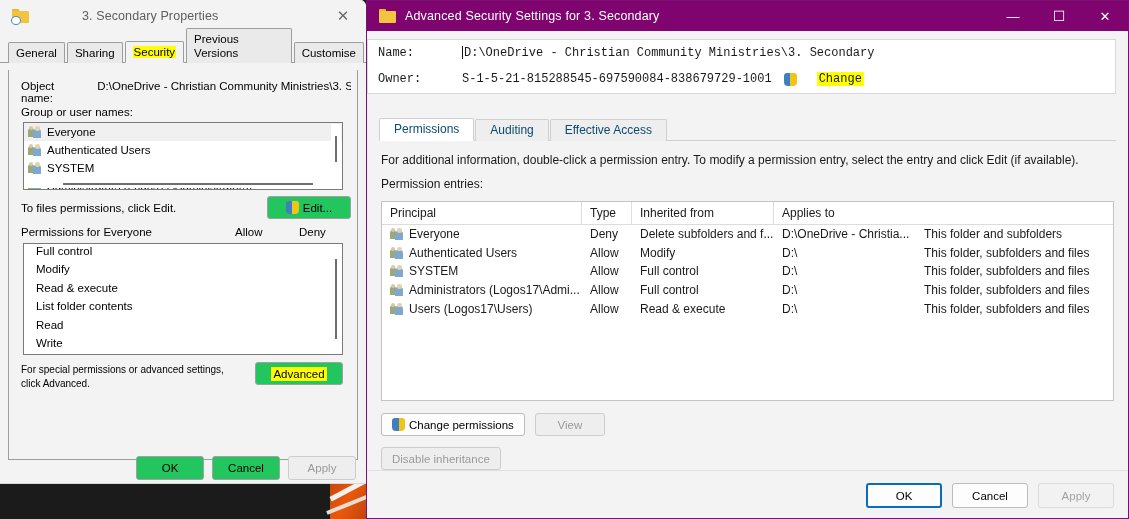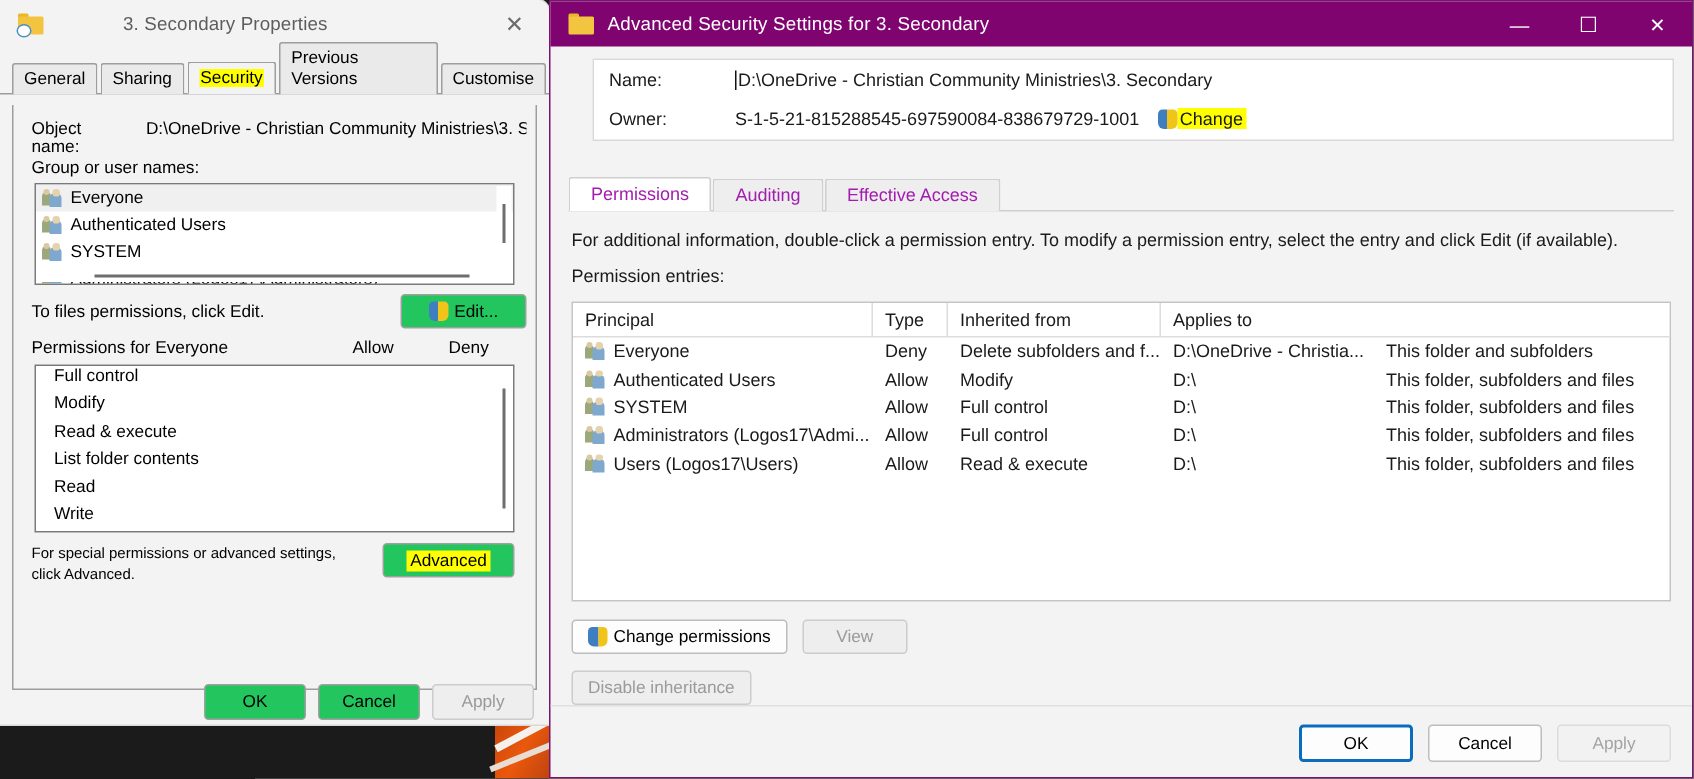--- a/index.html
+++ b/index.html
@@ -180,39 +180,39 @@
     padding-left:12px; position:relative;
   }
   .adv-title { font-size:12.5px; color:#ffffff; letter-spacing:.15px; }
   .adv-ctrls { position:absolute; right:0; top:0; display:flex; height:30px; }
   .adv-ctrls .c {
     width:46px; display:flex; align-items:center; justify-content:center;
     color:#fff; font-size:13px;
   }
 
   .adv-card {
-    position:absolute; left:28px; top:38px; right:12px; height:55px;
-    background:#ffffff; border:1px solid #d9d9d9; box-sizing:border-box;
+    position:absolute; left:0; top:38px; right:12px; height:55px;
+    background:#ffffff; border:1px solid #d9d9d9; box-sizing:border-box;font-family:Liberation Mono, monospace;
   }
   .adv-row { display:flex; align-items:center; font-size:12px; color:#1a1a1a;
      height:26px; padding-left:10px; }
   .adv-row .k { width:84px; flex:none; }
   .adv-row .caret {
     display:inline-block; width:1px; height:13px; background:#111; margin-right:1px;
     vertical-align:middle;
   }
   .change-link { color:#1a1a1a; font-size:12px; }
-  .change-wrap { display:inline-flex; align-items:center; gap:0; margin-left:12px; }
+  .change-wrap { display:inline-flex; align-items:center; gap:20px; margin-left:12px; }
 
   .adv-tabs {
     position:absolute; left:12px; top:117px; right:12px; height:22px;
     border-bottom:1px solid #cfcfcf; display:flex; align-items:flex-end;
   }
   .adv-tab {
-    font-size:12px; color:#a21caf; padding:3px 14px 4px 14px;
+    font-size:12px; color:#0c4a6e; padding:3px 14px 4px 14px;
     border:1px solid #cfcfcf; border-bottom:none; background:#eeeeee;
     margin-right:1px; border-radius:2px 2px 0 0; position:relative; top:1px;
   }
   .adv-tab.active { background:#ffffff; border-bottom:1px solid #ffffff; z-index:2; }
 
   .adv-info {
     position:absolute; left:14px; top:152px; font-size:12px; color:#1a1a1a;
   }
   .adv-entries-label {
     position:absolute; left:14px; top:176px; font-size:12px; color:#1a1a1a;

